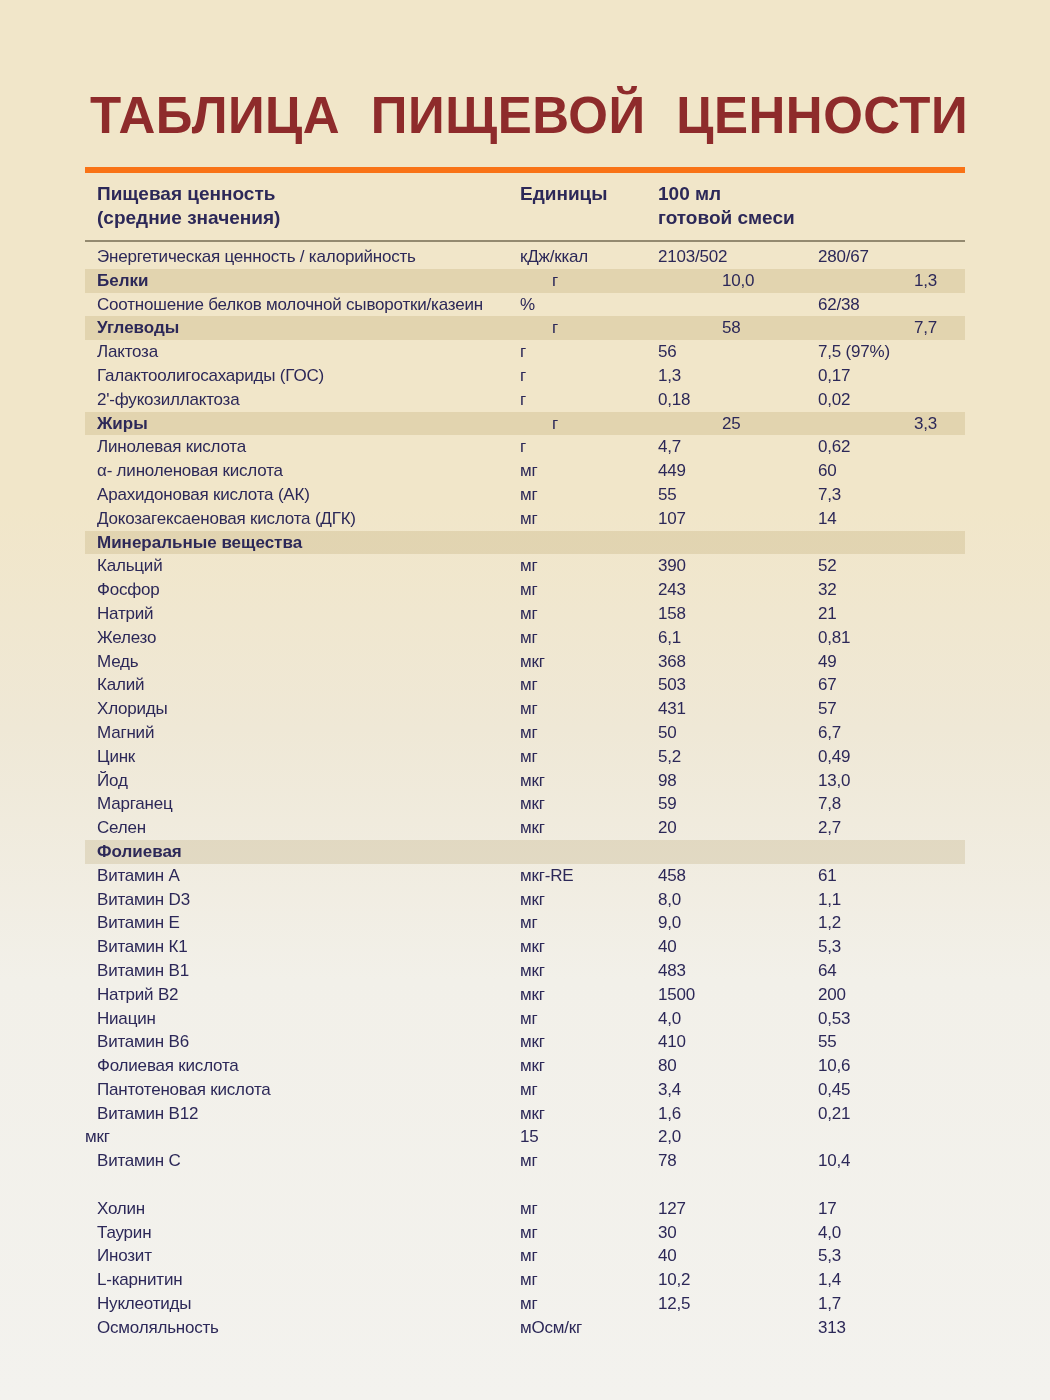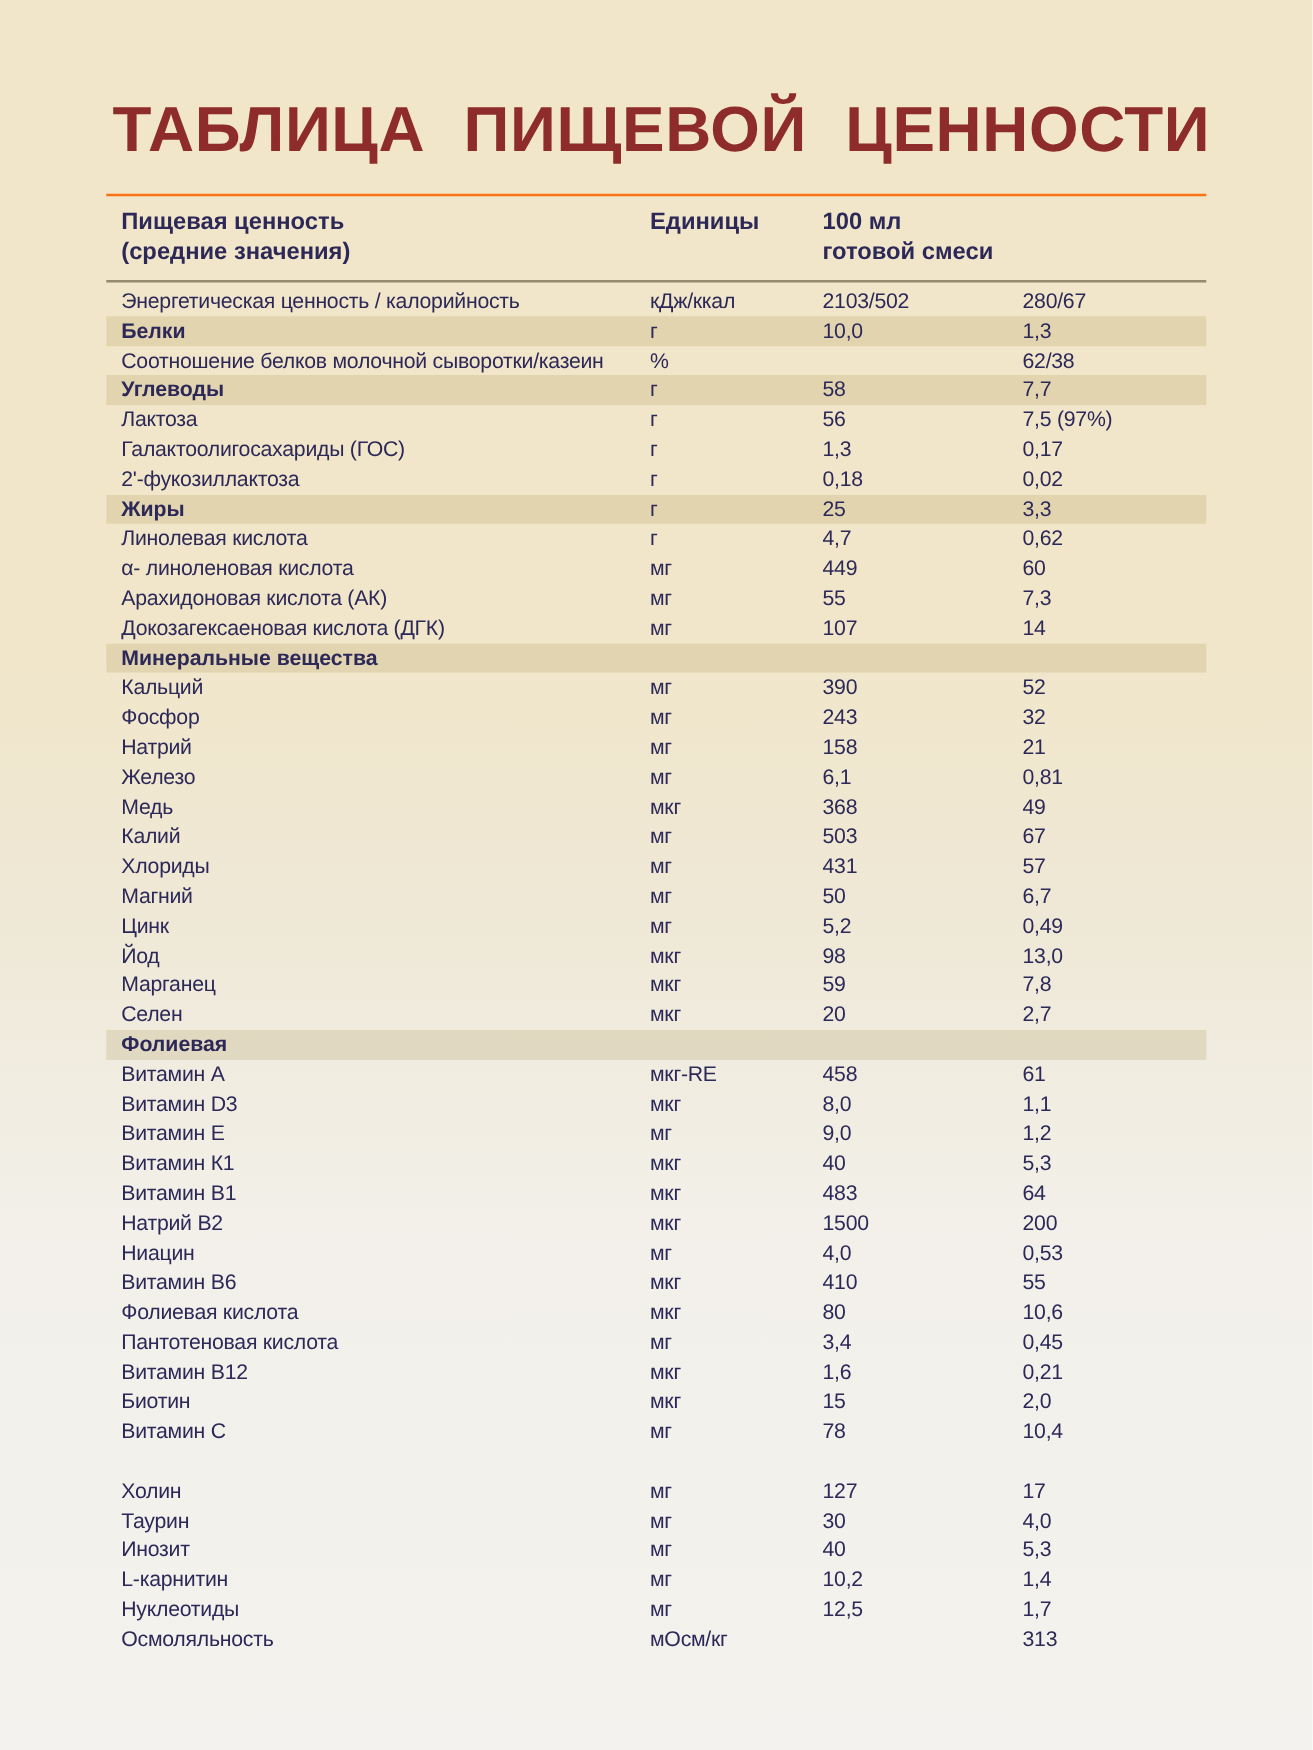--- a/index.html
+++ b/index.html
@@ -16,36 +16,36 @@
       #efe8d6 52%,
       #f2f0e9 70%,
       #f3f2ee 100%);
     font-family: "Liberation Sans", "DejaVu Sans", sans-serif;
     color: #2c2858;
     position: relative;
   }
   .page {
     position: absolute;
     left: 85px;
-    top: 4px;
+    top: 16px;
     width: 880px;
   }
   .title {
     margin: 74px 0 0 5px;
     font-size: 51px;
     font-weight: bold;
     line-height: 1.0;
     letter-spacing: 0.5px;
     word-spacing: 16px;
     white-space: nowrap;
     color: #8e2b2b;
   }
   .thead {
     margin-top: 26px;
-    border-top: 2px solid #f97316;
+    border-top: 6px solid #f97316;
     border-bottom: 2px solid #948a70;
     display: grid;
     grid-template-columns: 435px 138px 160px 147px;
     padding: 9px 0 10px 0;
     font-weight: bold;
     font-size: 19px;
     line-height: 24px;
     white-space: pre-line;
   }
   .thead .h { box-sizing: border-box; }
@@ -58,21 +58,21 @@
     line-height: 23.8px;
     font-size: 17px;
     letter-spacing: -0.2px;
   }
   .row .c {
     box-sizing: border-box;
     white-space: nowrap;
     overflow: hidden;
   }
   .row .name { padding-left: 12px; }
-  .row.section { background: rgba(151, 117, 41, 0.16); }
+  .row.section { background: rgba(151, 117, 41, 0.16); gap: 32px; }
   .row.section .name { font-weight: bold; letter-spacing: 0; }
   .row.spacer { background: transparent; }
 </style>
 </head>
 <body>
 
 <div class="page">
 
   <h1 class="title">ТАБЛИЦА ПИЩЕВОЙ ЦЕННОСТИ</h1>
 
@@ -301,21 +301,20 @@
         <span class="c dry">3,4</span>
         <span class="c mix">0,45</span>
       </div>
       <div class="row">
         <span class="c name">Витамин В12</span>
         <span class="c unit">мкг</span>
         <span class="c dry">1,6</span>
         <span class="c mix">0,21</span>
       </div>
       <div class="row">
-        <span class="c name">Биотин</span>
         <span class="c unit">мкг</span>
         <span class="c dry">15</span>
         <span class="c mix">2,0</span>
       </div>
       <div class="row">
         <span class="c name">Витамин С</span>
         <span class="c unit">мг</span>
         <span class="c dry">78</span>
         <span class="c mix">10,4</span>
       </div>

